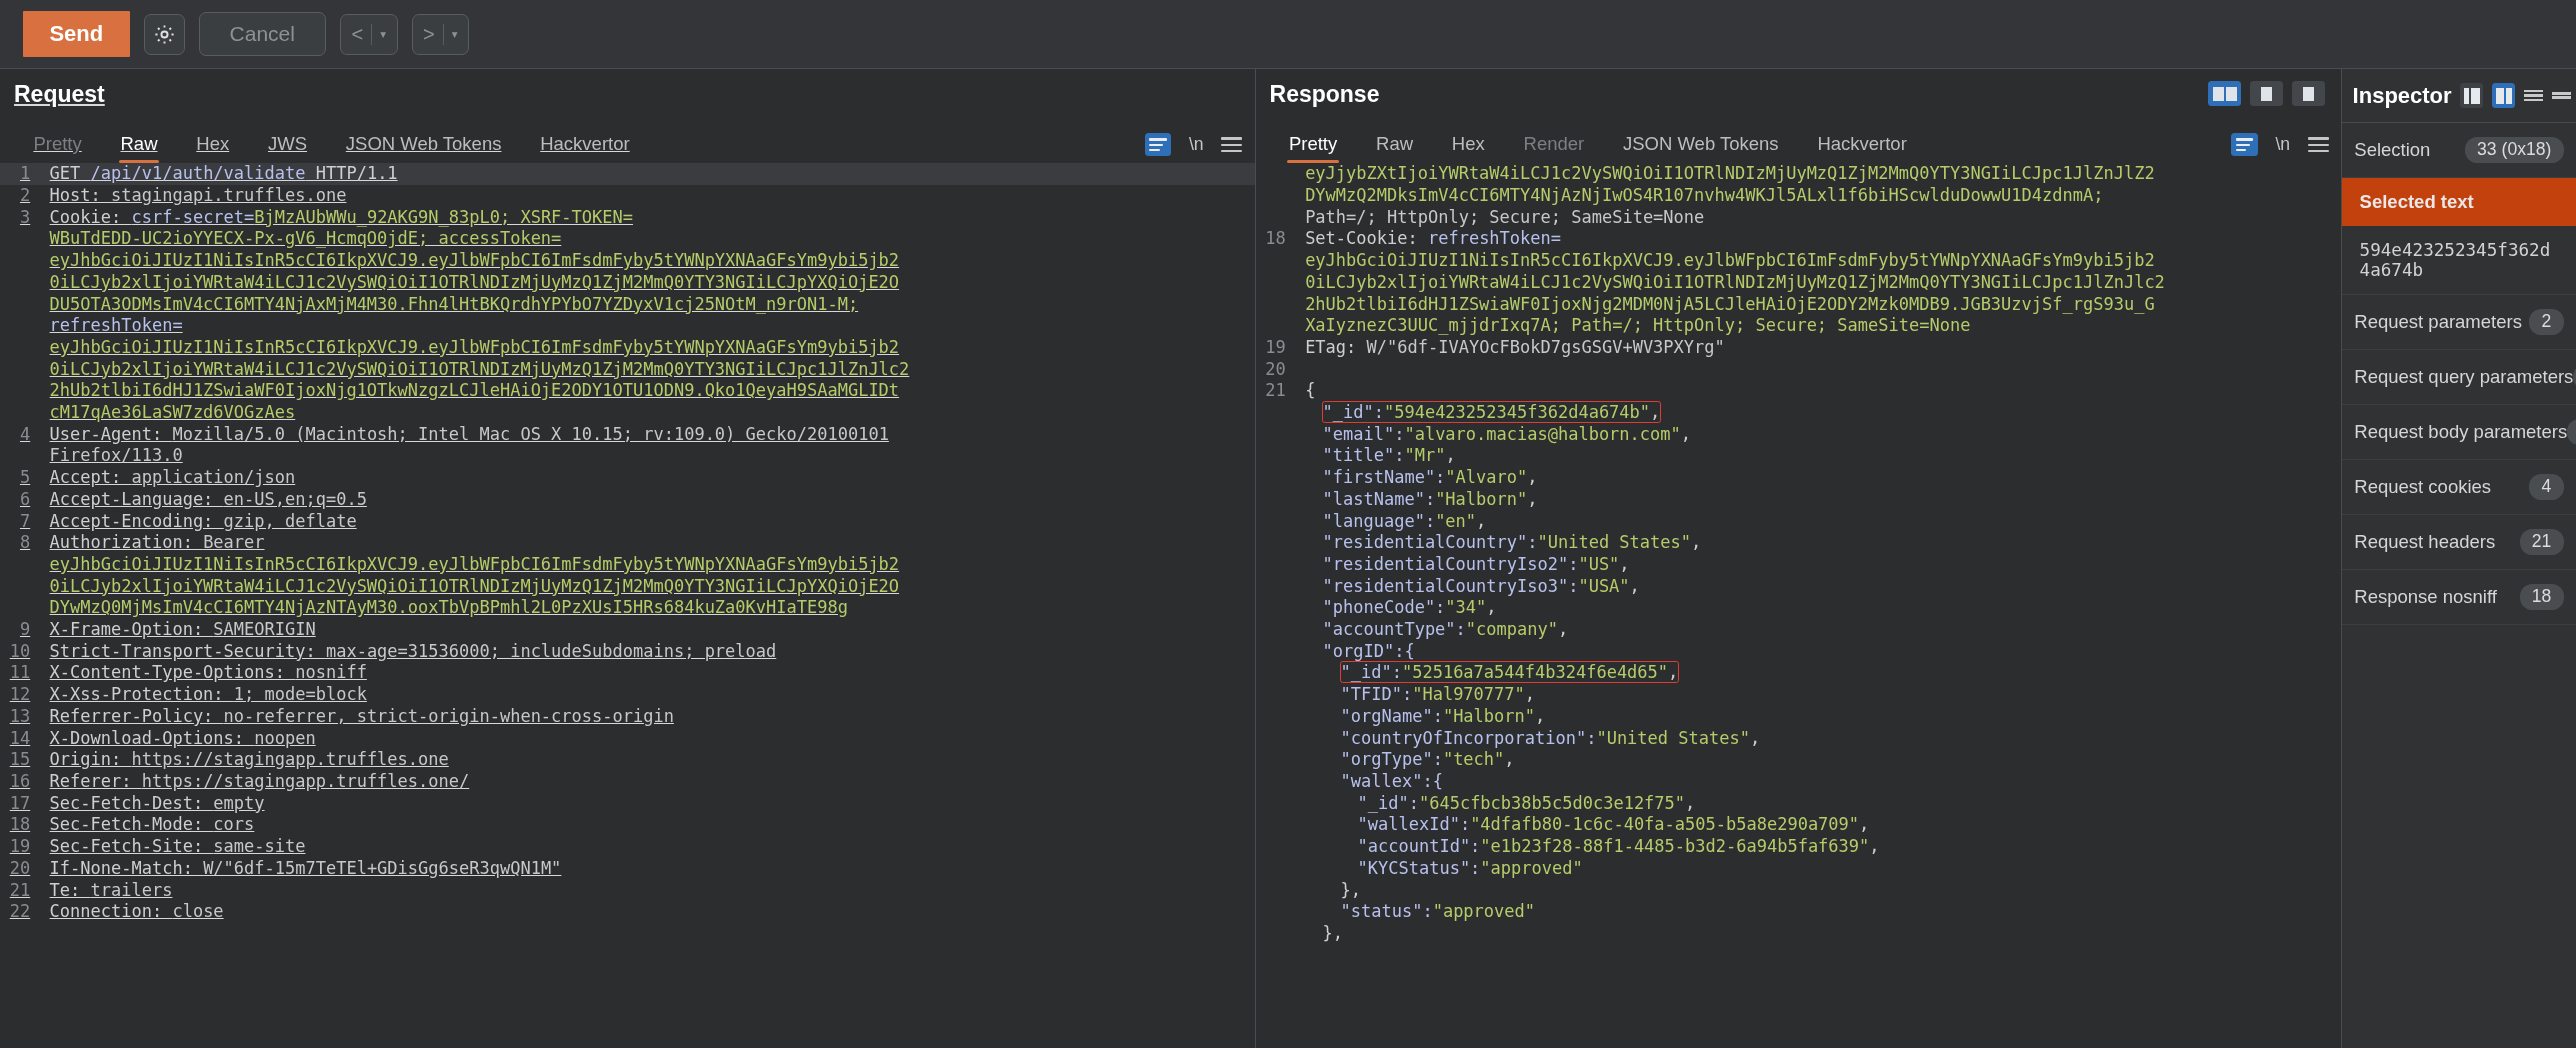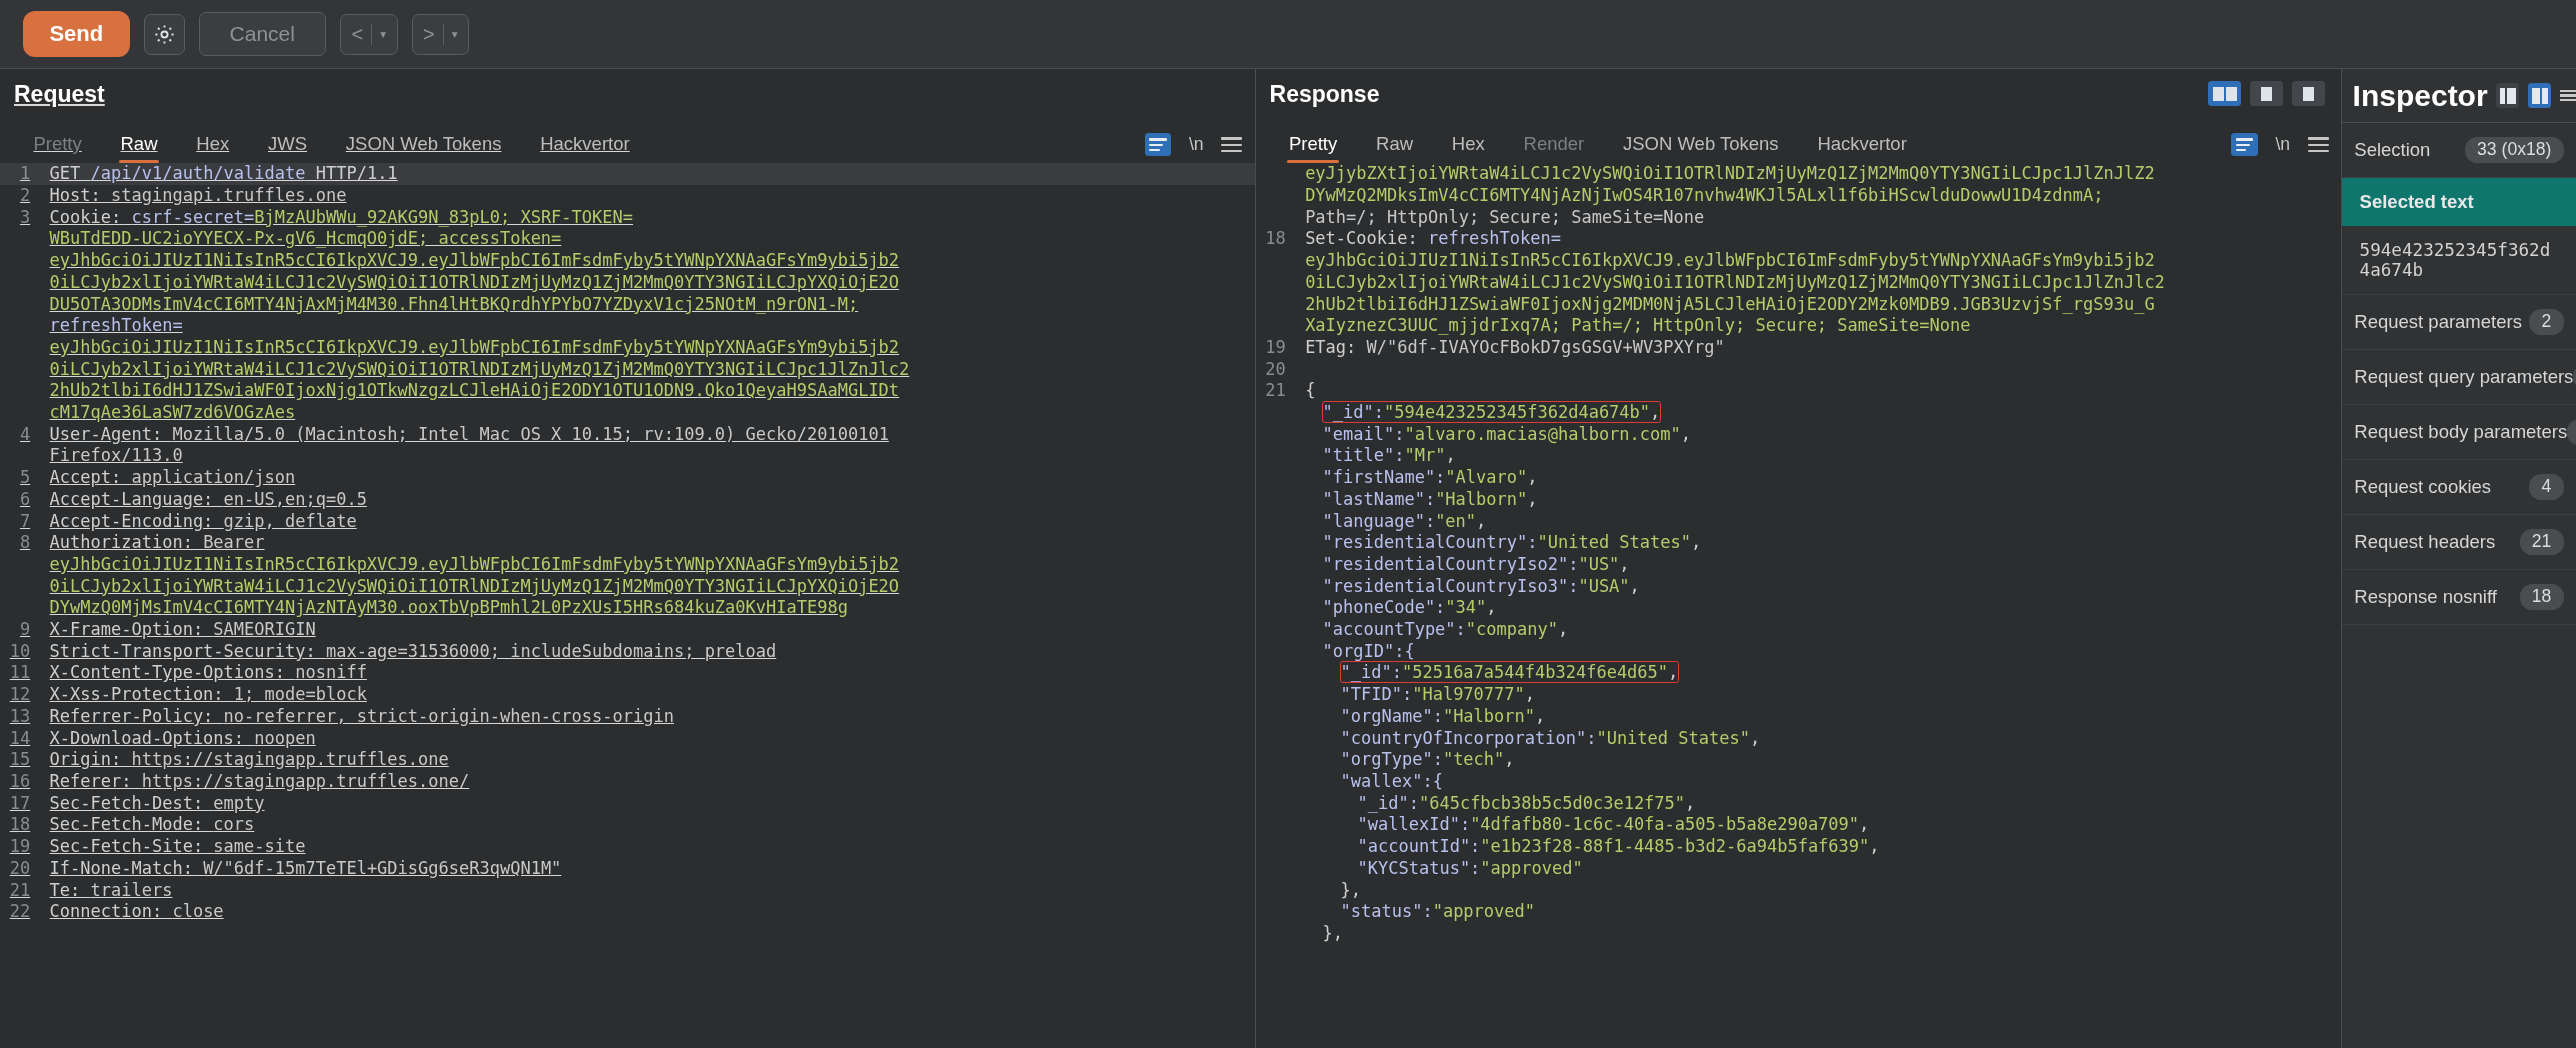--- a/index.html
+++ b/index.html
@@ -16,21 +16,21 @@
     height:69px; width:100%;
     background:#333538;
     display:flex; align-items:center;
     padding:0 23px;
     position:relative;
     border-bottom:0.9px solid #4a4d50;
   }
   .btn-send{
     background:#d8703f; color:#fff;
     font-weight:bold; font-size:22px;
-    border:none; border-radius:12px;
+    border:none; border-radius:1px;
     padding:9.7px 26.4px; cursor:pointer;
   }
   .btn-gear{
     width:41px;height:41px;margin-left:14px;
     background:#3b3e41;border:0.9px solid #5a5d60;border-radius:7px;
     display:flex;align-items:center;justify-content:center;cursor:pointer;
   }
   .btn-cancel{
     margin-left:14px;
     background:#3b3e41;border:0.9px solid #5a5d60;border-radius:7px;
@@ -130,21 +130,21 @@
   }
   .seg.on{background:#2f6fb8;}
   .seg u{display:block;width:11.5px;height:14px;background:#dfe4ea;text-decoration:none;}
   .seg.two u:first-child{margin-right:1.8px;}
 
   
   .insp-head{
     height:53px;display:flex;align-items:center;
     padding:0 10.6px; gap:8.8px;
   }
-  .insp-title{font-size:30px;font-weight:bold;color:#fff;flex:1;white-space:nowrap;}
+  .insp-title{font-size:22px;font-weight:bold;color:#fff;flex:1;white-space:nowrap;}
   .ico-sq{
     width:30px;height:25px;border-radius:3.5px;background:#3e4145;
     display:flex;align-items:center;justify-content:center;cursor:pointer;
     gap:1.8px;padding:3.5px;
   }
   .ico-sq.on{background:#2f6fb8;}
   .ico-sq b{display:block;width:8.8px;height:16px;background:#e4e9ee;}
   .ico-sq b.small{width:5.3px;}
   .ico-line{display:flex;flex-direction:column;align-items:center;gap:1.8px;cursor:pointer;}
   .ico-line i{display:block;width:19.4px;height:2.6px;background:#c9c9c9;}
@@ -153,21 +153,21 @@
   .insp-row{
     height:55px;display:flex;align-items:center;justify-content:space-between;
     padding:0 12.3px; border-bottom:0.9px solid #3c3f42; cursor:pointer;
   }
   .insp-row .lbl{font-size:18.5px;color:#d6d6d6;white-space:nowrap;}
   .pill{
     background:#4a4d50;color:#dcdcdc;font-size:17.6px;
     border-radius:12.3px; padding:2.6px 12.3px; min-width:33px; text-align:center;
   }
   .sel-head{
-    background:#0f766e;height:48px;display:flex;align-items:center;
+    background:#c2410c;height:48px;display:flex;align-items:center;
     padding:0 17.6px; font-size:18.5px; font-weight:bold; color:#e8e8e8;
   }
   .sel-val{
     padding:14px 17.6px; font-size:17.6px; color:#d2d2d2;
     font-family:"DejaVu Sans Mono", monospace;
     word-break:break-all; border-bottom:0.9px solid #3c3f42;
   }
 </style>
 </head>
 <body>

